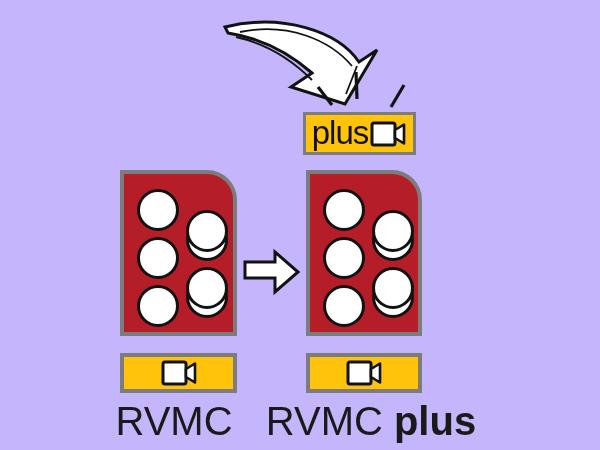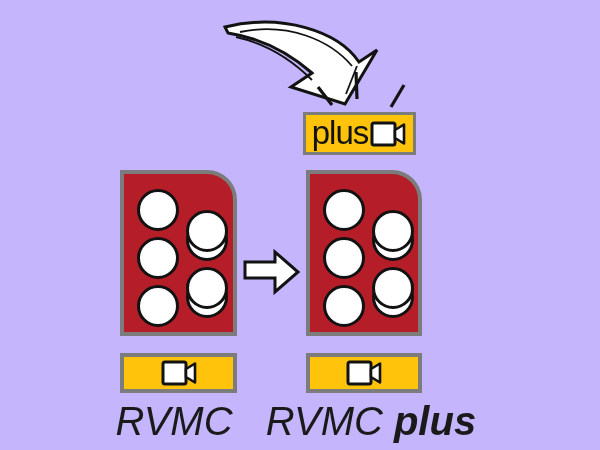--- a/index.html
+++ b/index.html
@@ -50,21 +50,21 @@
   .bar{
     position:absolute;top:353px;height:40px;
     background:var(--accent-yellow);border:4px solid var(--frame-gray);
     box-sizing:border-box;display:flex;align-items:center;justify-content:center;
   }
   .bar-left{left:120px;width:117px;}
   .bar-right{left:306px;width:116px;}
 
   .label{
     position:absolute;top:399px;font-size:40px;font-weight:400;line-height:1.1;
-    color:#1a1a1a;text-align:center;white-space:nowrap;font-style:italic;
+    color:#1a1a1a;text-align:center;white-space:nowrap;
   }
   .label-left{left:91px;width:166px;}
   .label-right{left:256px;width:230px;}
   .label-right .emph{font-weight:700;margin-left:11px;}
 </style>
 </head>
 <body>
 
 <div class="canvas">
 

